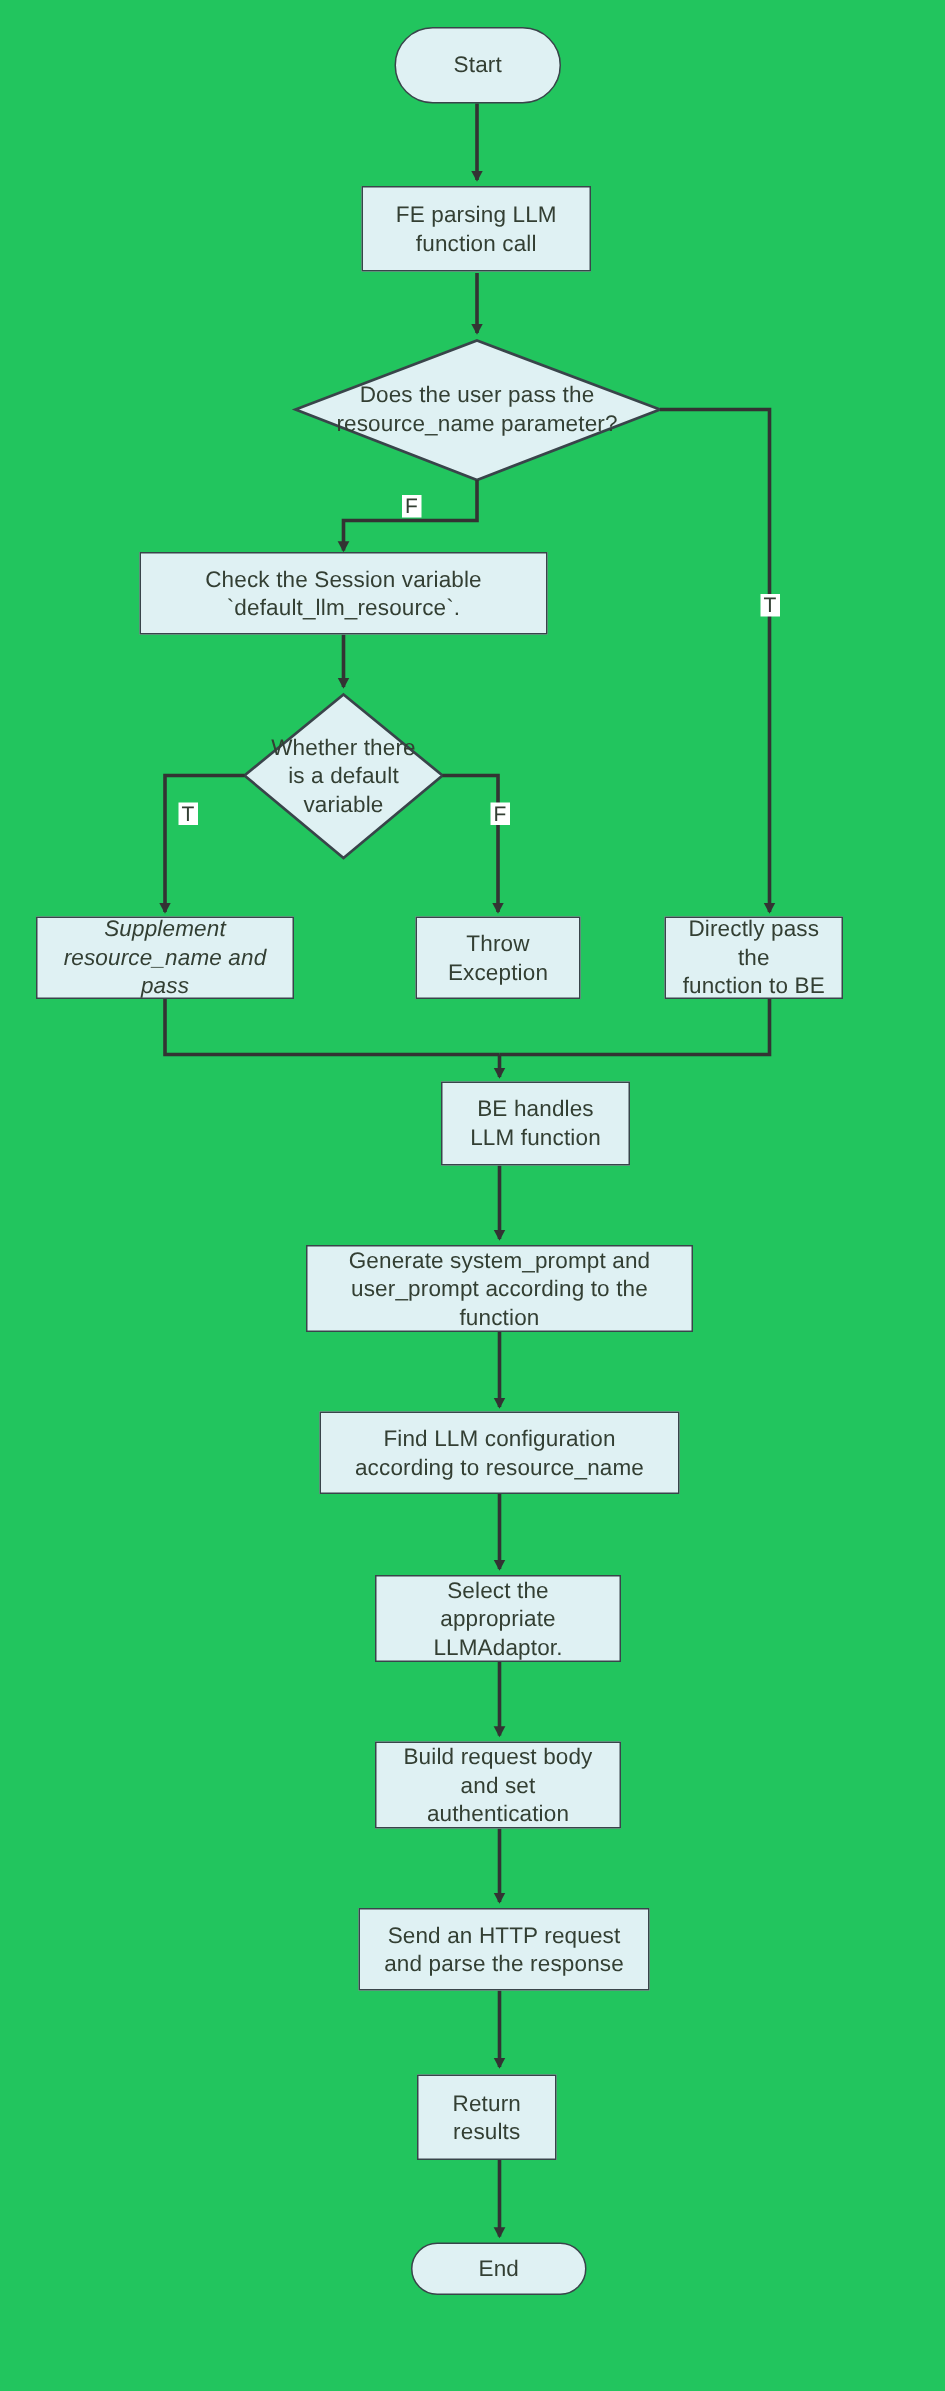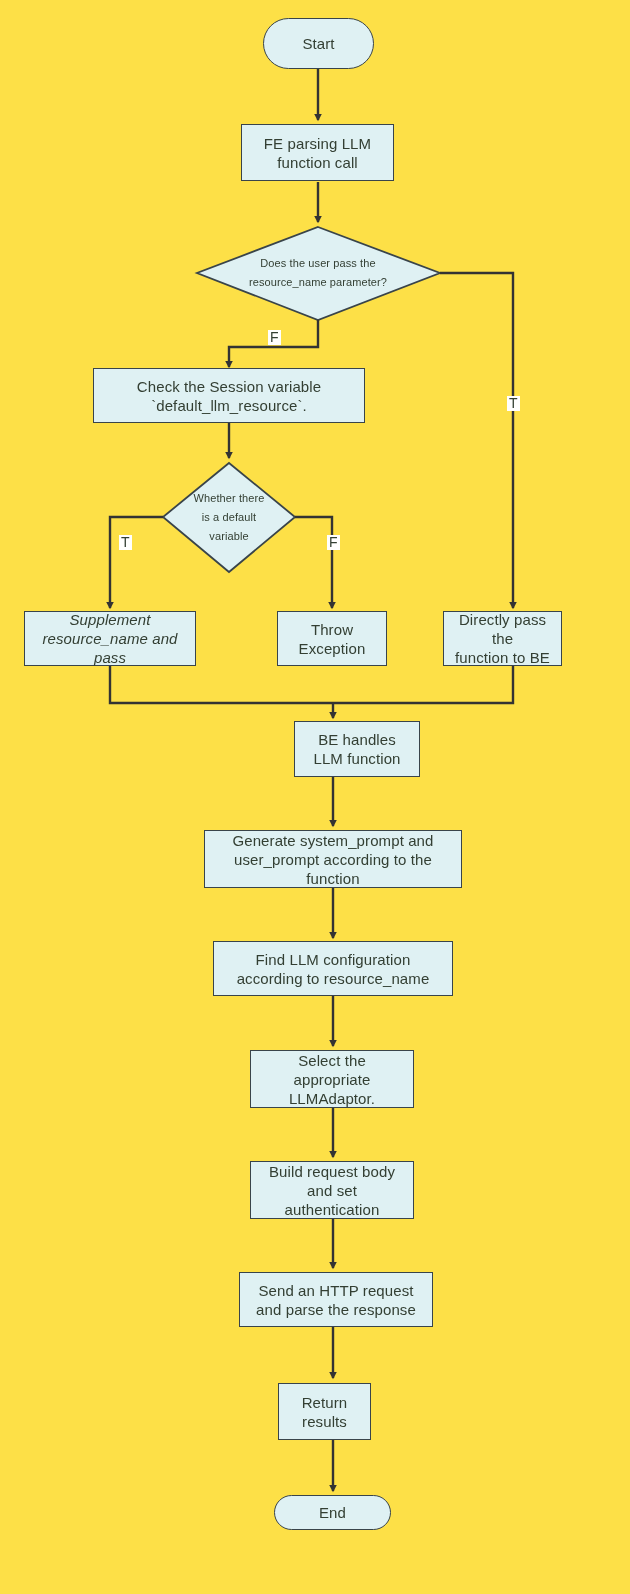--- a/index.html
+++ b/index.html
@@ -8,21 +8,21 @@
     padding: 0;
     background: #ffffff;
   }
   body {
     font-family: "Liberation Sans", sans-serif;
   }
   #flowchart-root {
     position: relative;
     width: 630px;
     height: 1594px;
-    background: #fde047;
+    background: #22c55e;
     overflow: hidden;
   }
   #edge-layer {
     position: absolute;
     left: 0;
     top: 0;
     width: 630px;
     height: 1594px;
     pointer-events: none;
   }
@@ -52,21 +52,21 @@
   }
   .node-decision {
     background: transparent;
     border: none;
     pointer-events: none;
   }
   .node-decision .diamond-text {
     position: relative;
     z-index: 3;
     color: #333f33;
-    font-size: 11px;
+    font-size: 15px;
     line-height: 19px;
     text-align: center;
     white-space: pre-line;
   }
   .edge-label {
     position: absolute;
     color: #333f33;
     font-size: 14px;
     line-height: 15px;
     font-family: "Liberation Sans", sans-serif;

